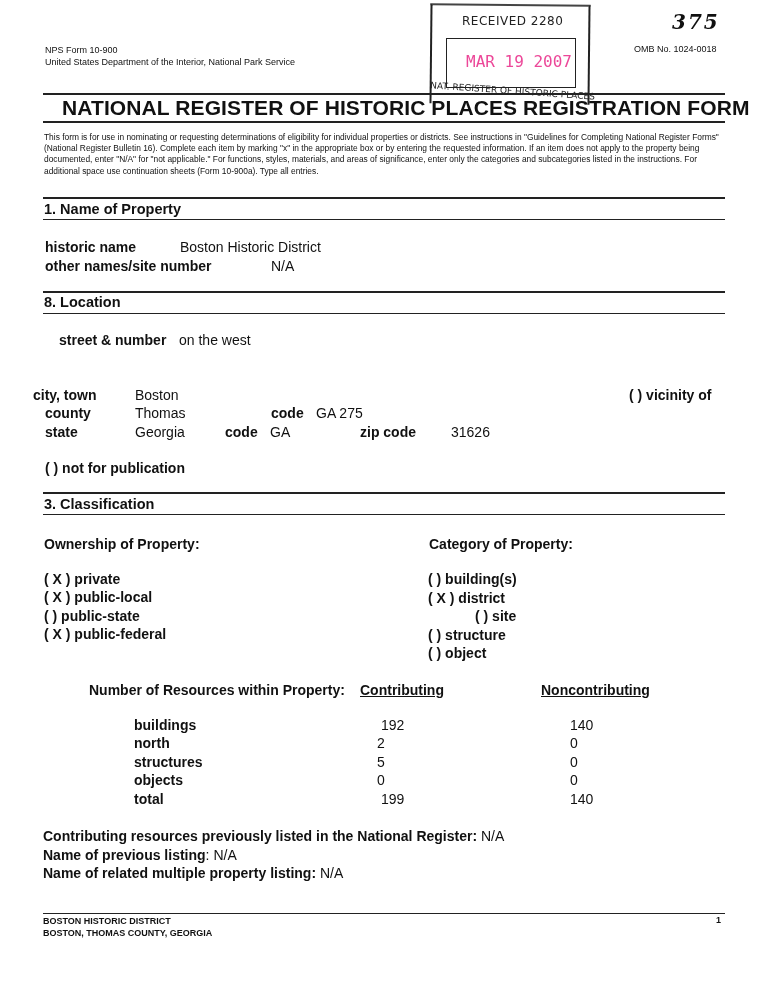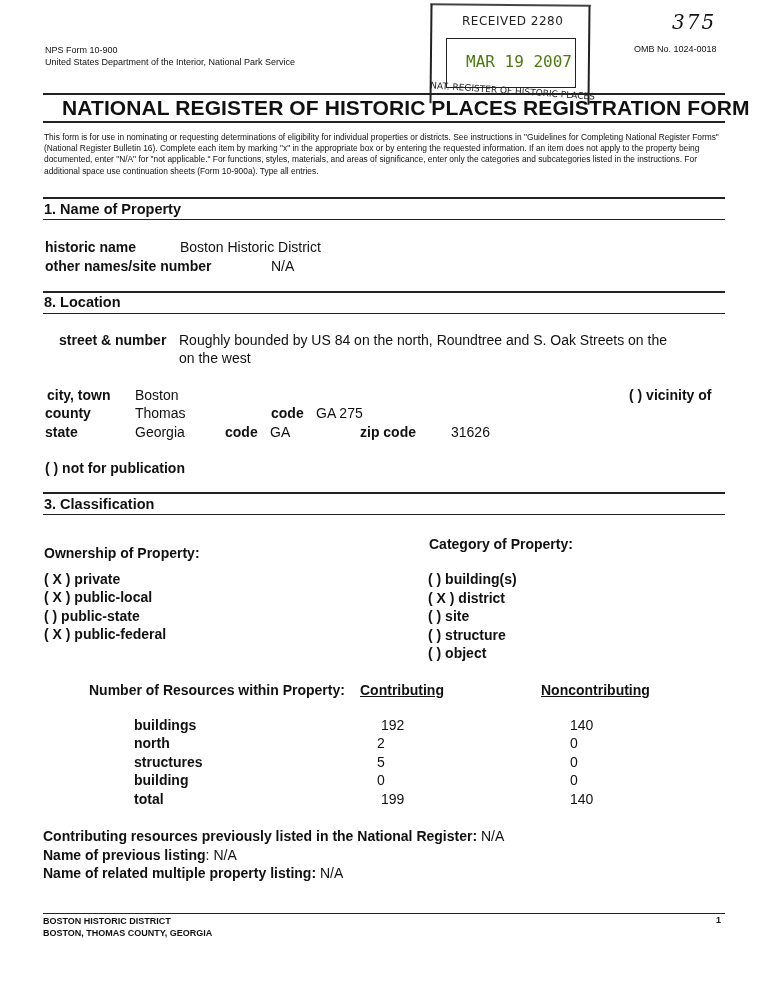--- a/index.html
+++ b/index.html
@@ -2,31 +2,31 @@
 <html><head>
   <meta charset="utf-8">
   <style>
     * { margin: 0; padding: 0; box-sizing: border-box; }
     html, body { width: 767px; height: 1000px; background: #ffffff; overflow: hidden; }
     body { position: relative; font-family: "Liberation Sans", sans-serif; color: #111; }
     .abs { position: absolute; }
     .b { font-weight: bold; }
     .hdr-left { left: 45px; top: 44px; font-size: 9px; line-height: 12px; }
     .omb { left: 634px; top: 44px; font-size: 9px; }
-    .handnum { left: 672px; top: 10px; font-family: "DejaVu Serif", serif; font-size: 20px; font-style: italic; letter-spacing: 2px; }
+    .handnum { left: 672px; top: 10px; font-family: "DejaVu Serif", serif; font-size: 20px; font-style: italic; letter-spacing: 2px; font-weight: bold; }
     .rule { position: absolute; left: 43px; width: 682px; height: 0; border-top: 2px solid #222; }
     .rule.thin { border-top-width: 1.5px; }
     .title { left: 62px; top: 96px; font-size: 21px; font-weight: bold; letter-spacing: 0.1px; white-space: nowrap; }
     .instr { left: 44px; top: 132px; width: 680px; font-size: 8.4px; line-height: 11.2px; }
     .sec { left: 44px; font-size: 14.5px; font-weight: bold; }
     .txt { font-size: 14px; line-height: 18px; white-space: nowrap; }
     .stamp { left: 430px; top: 4px; width: 160px; height: 100px; border-left: 2px solid #222; border-right: 2px solid #222; border-top: 2px solid #444; transform: rotate(0.6deg); }
     .stamp-received { left: 462px; top: 14px; font-size: 12px; font-family: "DejaVu Sans", sans-serif; letter-spacing: 0.5px; color: #222; }
     .stamp-inner { left: 446px; top: 38px; width: 130px; height: 50px; border: 1.5px solid #222; }
-    .stamp-date { left: 466px; top: 52px; font-size: 16px; font-family: "DejaVu Sans Mono", monospace; color: #4d7c0f; }
+    .stamp-date { left: 466px; top: 52px; font-size: 16px; font-family: "DejaVu Sans Mono", monospace; color: #ec4899; }
     .stamp-bottom { left: 430px; top: 86px; font-size: 9px; font-family: "DejaVu Sans", sans-serif; color: #222; transform: rotate(4deg); }
     .res-num { width: 40px; }
     .underline { text-decoration: underline; text-align: right; }
   </style>
 </head>
 <body>
 
 <div class="abs hdr-left">
   <div>NPS Form 10-900</div>
   <div>United States Department of the Interior, National Park Service</div>
@@ -54,25 +54,24 @@
 <div class="abs txt" style="left:180px; top:238px;">Boston Historic District</div>
 <div class="abs txt b" style="left:45px; top:257px;">other names/site number</div>
 <div class="abs txt" style="left:271px; top:257px;">N/A</div>
 
 <div class="rule" style="top:291px;"></div>
 <div class="abs sec" style="top:294px;">8.  Location</div>
 <div class="rule thin" style="top:313px;"></div>
 
 <div class="abs txt b" style="left:59px; top:331px;">street &amp; number</div>
 <div class="abs" style="left:179px; top:331px;">
-  <div class="txt">Roughly bounded by US 84 on the north, Roundtree and S. Oak Streets on the</div>
   <div class="txt">on the west</div>
 </div>
 
-<div class="abs txt b" style="left:47px; top:386px;">city, town</div>
+<div class="abs txt b" style="left:33px; top:386px;">city, town</div>
 <div class="abs txt" style="left:135px; top:386px;">Boston</div>
 <div class="abs txt b" style="left:629px; top:386px;">( ) vicinity of</div>
 
 <div class="abs txt b" style="left:45px; top:404px;">county</div>
 <div class="abs txt" style="left:135px; top:404px;">Thomas</div>
 <div class="abs txt b" style="left:271px; top:404px;">code</div>
 <div class="abs txt" style="left:316px; top:404px;">GA 275</div>
 
 <div class="abs txt b" style="left:45px; top:423px;">state</div>
 <div class="abs txt" style="left:135px; top:423px;">Georgia</div>
@@ -80,21 +79,21 @@
 <div class="abs txt" style="left:270px; top:423px;">GA</div>
 <div class="abs txt b" style="left:360px; top:423px;">zip code</div>
 <div class="abs txt" style="left:451px; top:423px;">31626</div>
 
 <div class="abs txt b" style="left:45px; top:459px;">( ) not for publication</div>
 
 <div class="rule" style="top:492px;"></div>
 <div class="abs sec" style="top:496px;">3.  Classification</div>
 <div class="rule thin" style="top:514px;"></div>
 
-<div class="abs txt b" style="left:44px; top:535px;margin-top:9px;">Ownership of Property:</div>
+<div class="abs txt b" style="left:44px; top:535px;">Ownership of Property:</div>
 <div class="abs txt b" style="left:429px; top:535px;">Category of Property:</div>
 
 <div class="abs" style="left:44px; top:570px;">
   <div class="txt b" style="height:18.3px;">
     <span>( X )</span>
     <span>private</span>
   </div>
   <div class="txt b" style="height:18.3px;">
     <span>( X )</span>
     <span>public-local</span>
@@ -111,21 +110,21 @@
 
 <div class="abs" style="left:428px; top:570px;">
   <div class="txt b" style="height:18.5px;">
     <span>(    )</span>
     <span>building(s)</span>
   </div>
   <div class="txt b" style="height:18.5px;">
     <span>( X )</span>
     <span>district</span>
   </div>
-  <div class="txt b" style="height:18.5px;">
+  <div class="txt b" style="height:18.5px;margin-left:47px;">
     <span>(   )</span>
     <span>site</span>
   </div>
   <div class="txt b" style="height:18.5px;">
     <span>(   )</span>
     <span>structure</span>
   </div>
   <div class="txt b" style="height:18.5px;">
     <span>(   )</span>
     <span>object</span>
@@ -146,21 +145,21 @@
     <span class="b abs" style="left:0;">north</span>
     <span class="abs res-num" style="left:243px;">2</span>
     <span class="abs res-num" style="left:436px;">0</span>
   </div>
   <div class="txt" style="position:relative; height:18.4px;">
     <span class="b abs" style="left:0;">structures</span>
     <span class="abs res-num" style="left:243px;">5</span>
     <span class="abs res-num" style="left:436px;">0</span>
   </div>
   <div class="txt" style="position:relative; height:18.4px;">
-    <span class="b abs" style="left:0;">building</span>
+    <span class="b abs" style="left:0;">objects</span>
     <span class="abs res-num" style="left:243px;">0</span>
     <span class="abs res-num" style="left:436px;">0</span>
   </div>
   <div class="txt" style="position:relative; height:18.4px;">
     <span class="b abs" style="left:0;">total</span>
     <span class="abs res-num" style="left:247px;">199</span>
     <span class="abs res-num" style="left:436px;">140</span>
   </div>
 </div>
 

